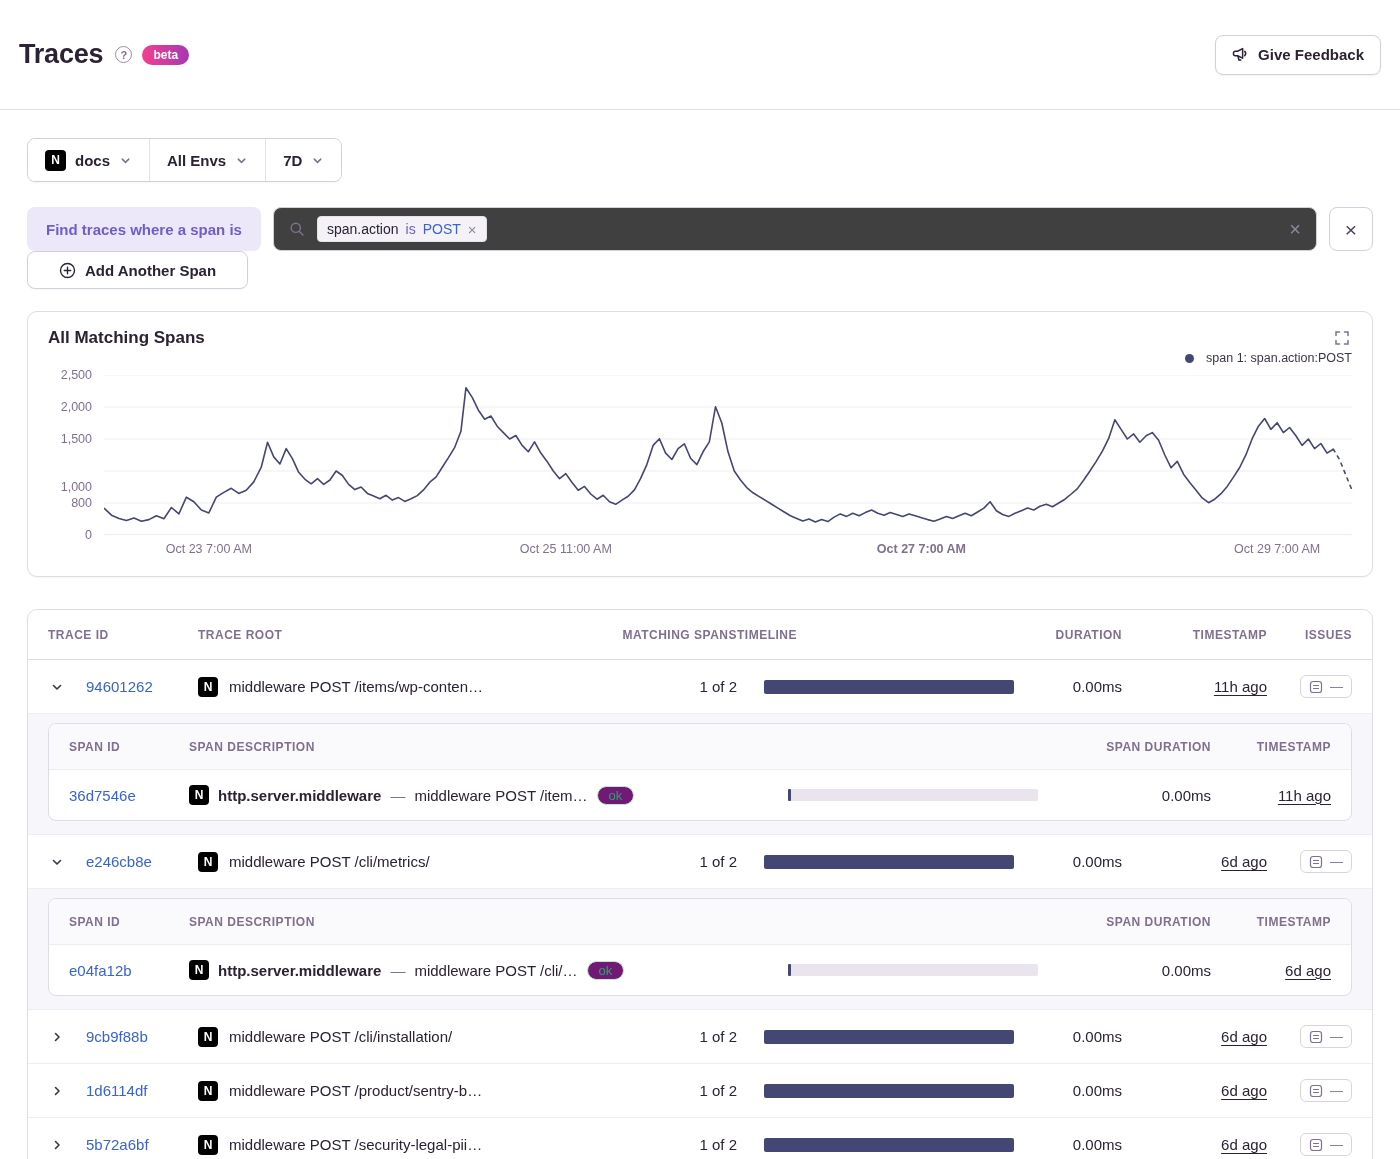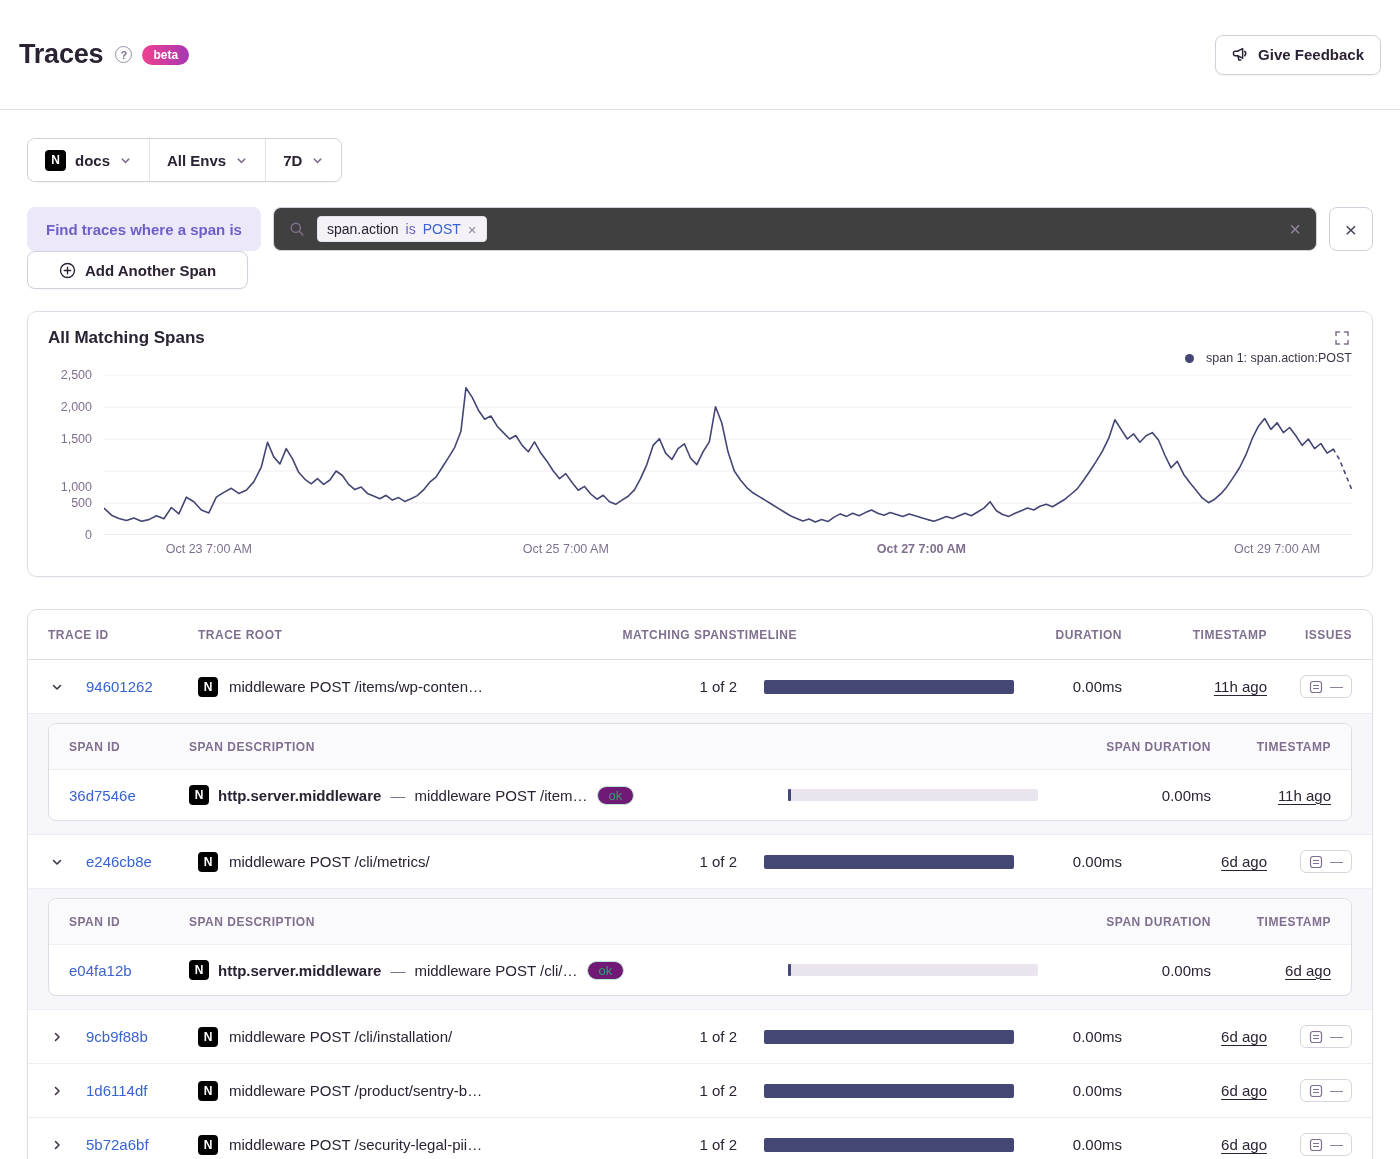--- a/index.html
+++ b/index.html
@@ -248,40 +248,40 @@
           </svg>
       </button>
     </div>
     <div class="legend">
       <span class="legend-dot" style="background: rgb(68, 70, 116);"></span>
       <span>span 1: span.action:POST</span>
     </div>
     <div class="chart-area">
       <div class="y-axis" id="y-axis">
           <div class="ytick" style="top: 152px;">0</div>
-          <div class="ytick" style="top: 120px;">500</div>
+          <div class="ytick" style="top: 120px;">800</div>
           <div class="ytick" style="top: 88px; margin-top: 16px;">1,000</div>
           <div class="ytick" style="top: 56px;">1,500</div>
           <div class="ytick" style="top: 24px;">2,000</div>
           <div class="ytick" style="top: -8px;">2,500</div>
         </div>
       <div class="plot">
         <svg id="chart-svg" viewBox="0 0 1250 160" preserveAspectRatio="none">
             <line x1="0" x2="1250" y1="160.0" y2="160.0" stroke="#e0dce5" stroke-width="1"></line>
             <line x1="0" x2="1250" y1="128.0" y2="128.0" stroke="#f0ecf3" stroke-width="1"></line>
             <line x1="0" x2="1250" y1="96.0" y2="96.0" stroke="#f0ecf3" stroke-width="1"></line>
             <line x1="0" x2="1250" y1="64.0" y2="64.0" stroke="#f0ecf3" stroke-width="1"></line>
             <line x1="0" x2="1250" y1="32.0" y2="32.0" stroke="#f0ecf3" stroke-width="1"></line>
             <line x1="0" x2="1250" y1="0.0" y2="0.0" stroke="#f0ecf3" stroke-width="1"></line>
             <polyline points="0.0,133.1 7.5,140.2 15.0,143.4 22.5,145.6 30.0,143.0 37.5,146.2 45.0,144.6 52.5,140.8 60.0,143.7 67.5,132.5 75.0,138.9 82.5,122.2 90.0,126.7 97.5,135.0 105.0,137.9 112.5,122.2 120.0,117.4 127.5,113.3 135.0,118.4 142.5,115.2 150.0,106.9 157.5,92.2 163.8,67.2 170.0,81.9 176.2,89.0 182.5,73.6 188.8,83.8 195.0,97.3 201.3,104.3 207.5,108.8 213.8,103.7 220.0,109.4 226.3,105.0 232.5,96.0 238.8,100.5 245.0,109.4 251.3,114.6 257.5,112.0 263.8,118.4 270.0,121.0 276.3,123.8 282.5,120.3 288.8,125.1 295.0,122.6 301.3,126.4 307.5,123.8 313.8,120.6 320.0,114.9 326.3,107.2 332.5,102.1 338.8,92.2 345.0,82.6 351.3,72.3 357.5,56.3 362.5,12.8 368.8,22.4 375.0,35.2 381.3,44.2 387.5,41.0 393.8,51.2 400.0,57.6 406.3,64.0 412.5,60.5 418.8,70.4 425.0,76.8 431.2,66.9 437.5,78.1 443.8,86.4 450.0,96.0 456.3,103.7 462.5,98.6 468.8,107.5 475.0,115.2 481.3,111.4 487.5,119.0 493.8,124.2 500.0,120.3 506.3,126.7 512.5,129.3 518.8,125.1 525.0,121.3 531.3,114.9 537.5,103.4 543.8,89.3 550.0,70.4 556.3,63.7 562.5,78.1 568.8,84.5 575.0,73.6 581.3,68.8 587.5,83.2 593.8,89.6 600.0,76.8 606.3,66.9 612.5,31.7 618.8,48.0 625.0,76.8 631.3,96.0 637.5,105.0 643.8,112.6 650.0,117.8 656.3,121.6 662.5,125.4 668.8,129.3 675.0,133.1 681.3,137.0 687.5,140.8 693.8,143.4 700.0,145.9 706.2,144.0 712.5,146.9 718.8,144.6 725.0,146.6 731.3,142.1 737.5,138.9 743.8,141.4 750.0,138.2 756.3,140.8 762.5,137.6 768.8,135.0 775.0,138.2 781.3,140.2 787.5,137.6 793.8,139.5 800.0,141.4 806.3,138.9 812.5,140.8 818.8,142.7 825.0,144.6 831.3,146.2 837.5,144.0 843.8,141.4 850.0,143.4 856.3,140.8 862.5,138.2 868.7,140.8 875.0,137.0 881.3,133.1 887.5,126.7 893.8,135.7 900.0,139.5 906.3,141.4 912.5,138.2 918.8,135.7 925.0,133.1 931.3,135.0 937.5,131.2 943.8,129.3 950.0,131.8 956.3,128.0 962.5,124.2 968.8,119.0 975.0,113.6 981.3,105.0 987.5,96.0 993.8,86.4 1000.0,76.2 1006.3,63.4 1012.5,44.8 1018.7,54.4 1025.0,64.0 1031.3,58.9 1037.5,67.2 1043.8,60.8 1050.0,57.6 1056.3,65.3 1062.5,80.0 1068.8,92.8 1075.0,86.4 1081.3,99.2 1087.5,107.5 1093.8,115.2 1100.0,122.9 1106.3,127.7 1112.5,124.2 1118.8,118.7 1125.0,111.4 1131.3,102.1 1137.5,92.5 1143.8,79.7 1150.0,63.7 1156.3,51.2 1162.5,43.5 1168.8,54.4 1175.0,47.7 1181.3,57.6 1187.5,52.5 1193.8,60.8 1200.0,70.4 1206.3,64.0 1212.5,73.6 1218.8,68.5 1225.0,78.1 1231.3,74.2" fill="none" stroke="#444674" stroke-width="1.6" stroke-linejoin="round"></polyline>
             <polyline points="1231.3,74.2 1237.5,84.5 1250.0,115.2" fill="none" stroke="#444674" stroke-width="1.6" stroke-dasharray="3 5" stroke-linecap="round"></polyline>
           </svg>
         <div class="x-axis" id="x-axis">
             <div class="xtick" style="left: 8.4%;">Oct 23 7:00 AM</div>
-            <div class="xtick" style="left: 37%;">Oct 25 7:00 AM</div>
+            <div class="xtick" style="left: 37%;">Oct 25 11:00 AM</div>
             <div class="xtick" style="left: 65.5%; font-weight: bold;">Oct 27 7:00 AM</div>
             <div class="xtick" style="left: 94%;">Oct 29 7:00 AM</div>
           </div>
       </div>
     </div>
   </section>
 
   
   <section class="panel table-panel">
 

